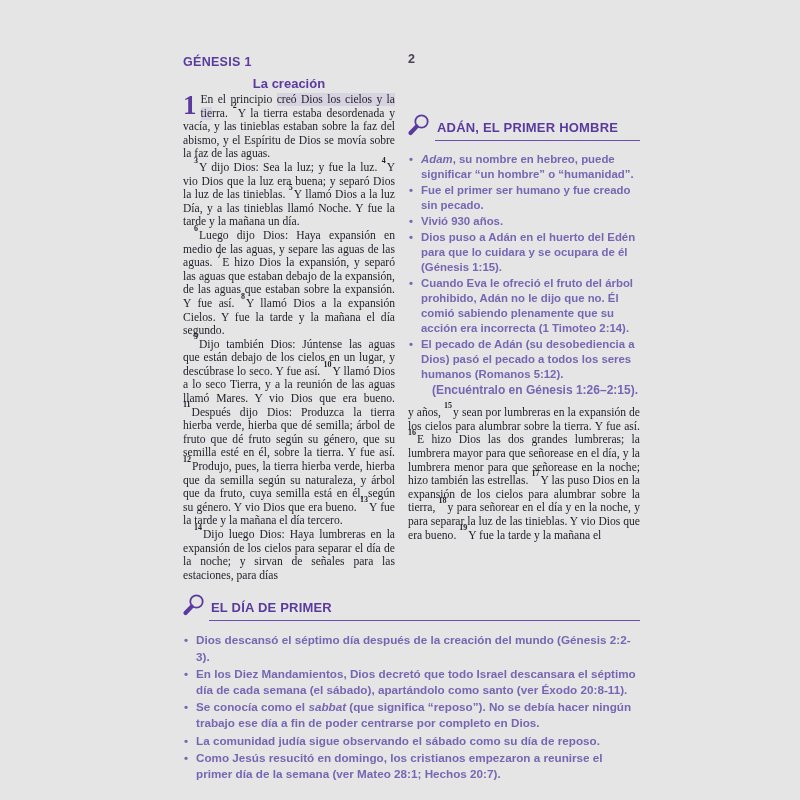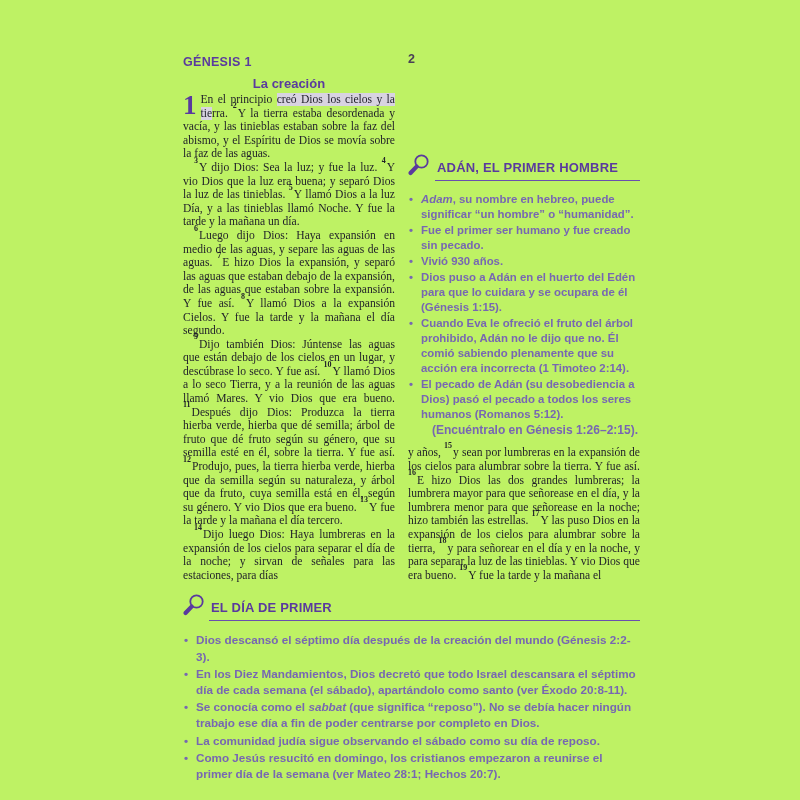--- a/index.html
+++ b/index.html
@@ -1,35 +1,35 @@
 <!DOCTYPE html>
 <html><head>
 <meta charset="utf-8">
 <style>
   html,body{margin:0;padding:0;}
   body{
     width:800px;height:800px;background:#ffffff;
     font-family:"Liberation Sans", sans-serif;
     overflow:hidden;
   }
-  .page{position:relative;width:800px;height:800px;background:#bef264;}
+  .page{position:relative;width:800px;height:800px;background:#e5e5e5;}
   .content{position:absolute;left:183px;top:52px;width:457px;}
 
   
   .running-head{position:relative;height:18px;margin-bottom:6px;}
   .book-header{
     color:#5a3a9e;font-weight:bold;font-size:12.5px;letter-spacing:.3px;
   }
   .page-number{
     position:absolute;left:50%;top:0;transform:translateX(-50%);
     color:#4a4156;font-weight:bold;font-size:12.5px;
   }
 
   
-  .columns{display:flex;align-items:flex-end;}
+  .columns{display:flex;align-items:center;}
   .col-left{width:212px;flex:0 0 212px;}
   .col-divider{width:1px;background:#b3a6d2;margin:2px 6px 4px 6px;}
   .col-right{flex:1;min-width:0;}
 
   .section-title{
     margin:0 0 2px 0;text-align:center;color:#5a3a9e;
     font-weight:bold;font-size:13px;
   }
 
   

